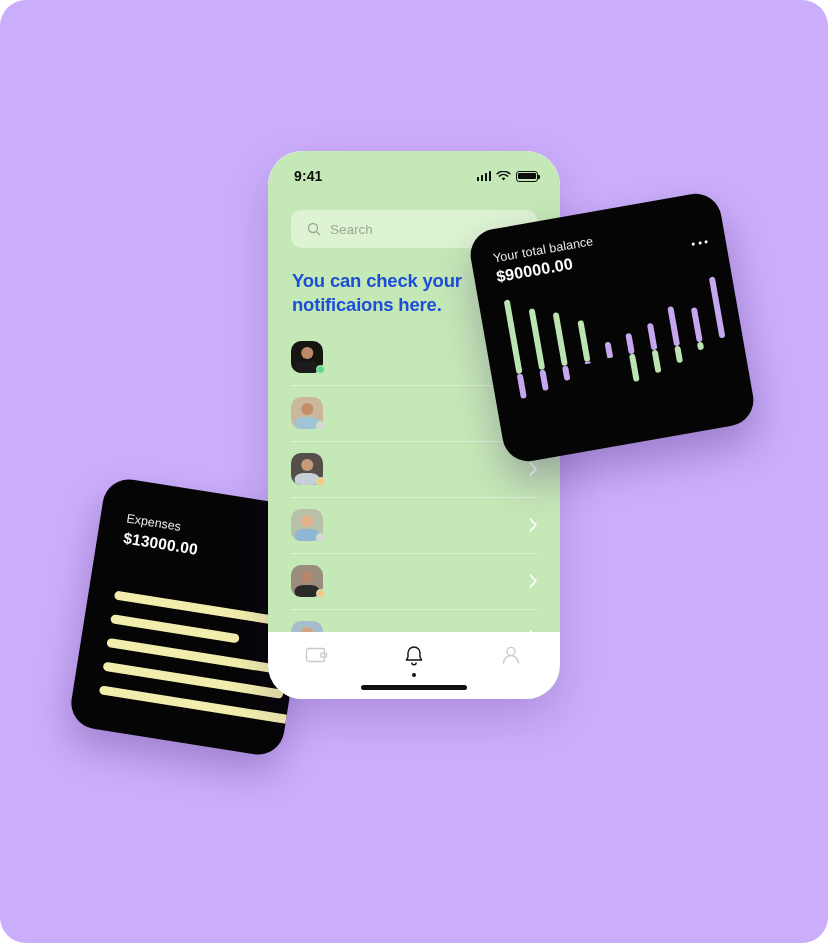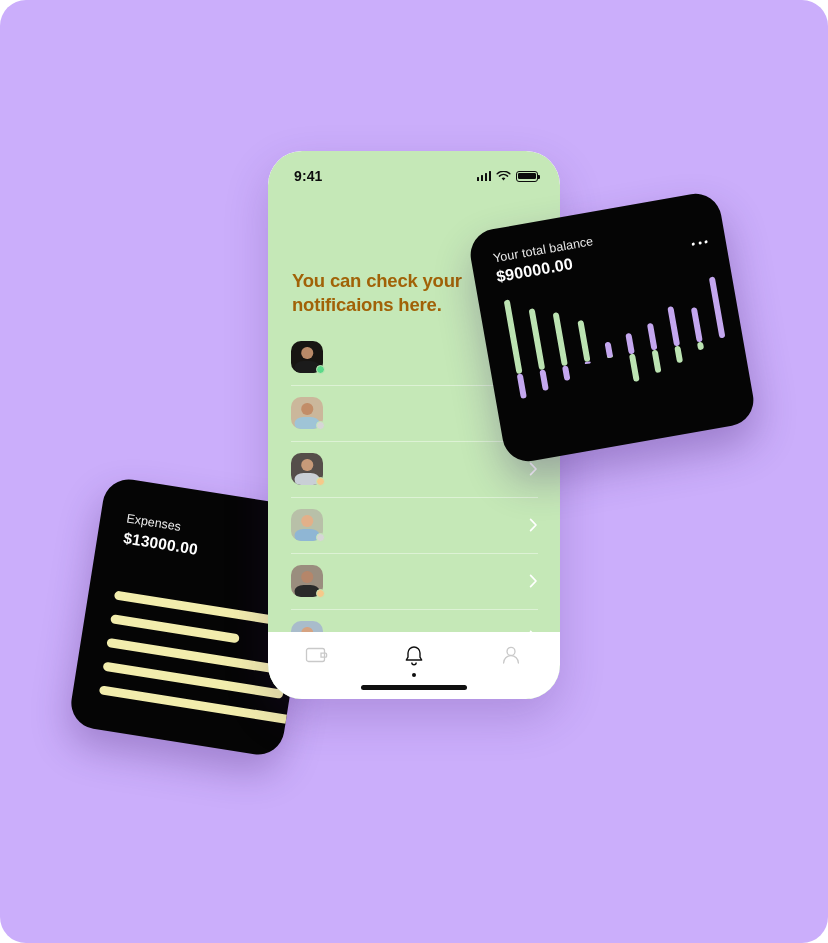--- a/index.html
+++ b/index.html
@@ -99,21 +99,21 @@
   .search-placeholder { font-size: 13.5px; color: #9aa894; }
 
   
   .headline {
     position: absolute;
     top: 118px; left: 24px;
     width: 215px;
     font-size: 18.5px;
     font-weight: bold;
     line-height: 1.28;
-    color: #a16207;
+    color: #1d4ed8;
     letter-spacing: -.2px;
   }
 
   
   .notif-list {
     position: absolute;
     top: 178px; left: 0; right: 0;
     bottom: 67px;
   }
   .notif-row {
@@ -297,20 +297,27 @@
             <path d="M7.5 9.4 L5.6 7.2 a3 3 0 0 1 3.8 0 Z" fill="#0d0d0d"></path>
             <path d="M3.4 5.1 a6.3 6.3 0 0 1 8.2 0" stroke="#0d0d0d" stroke-width="1.5" fill="none" stroke-linecap="round"></path>
             <path d="M1.2 2.7 a9.6 9.6 0 0 1 12.6 0" stroke="#0d0d0d" stroke-width="1.5" fill="none" stroke-linecap="round"></path>
           </svg>
           <div class="batt">
               <span></span>
             </div>
         </div>
       </div>
 
+      <div class="search-bar">
+        <svg width="14" height="14" viewBox="0 0 14 14">
+          <circle cx="6" cy="6" r="4.5" stroke="#9aa894" stroke-width="1.3" fill="none"></circle>
+          <line x1="9.4" y1="9.4" x2="12.8" y2="12.8" stroke="#9aa894" stroke-width="1.3" stroke-linecap="round"></line>
+        </svg>
+        <span class="search-placeholder">Search</span>
+      </div>
 
       <div class="headline">You can check your notificaions here.</div>
 
       <div class="notif-list" id="notif-list">
           <div class="notif-row">
             <div class="avatar-wrap">
               <div class="avatar">
                 <div class="sky" style="background:#171512"></div>
                 <div class="body" style="background:#1b1b1b"></div>
                 <div class="head" style="background:#b98a68"></div>

